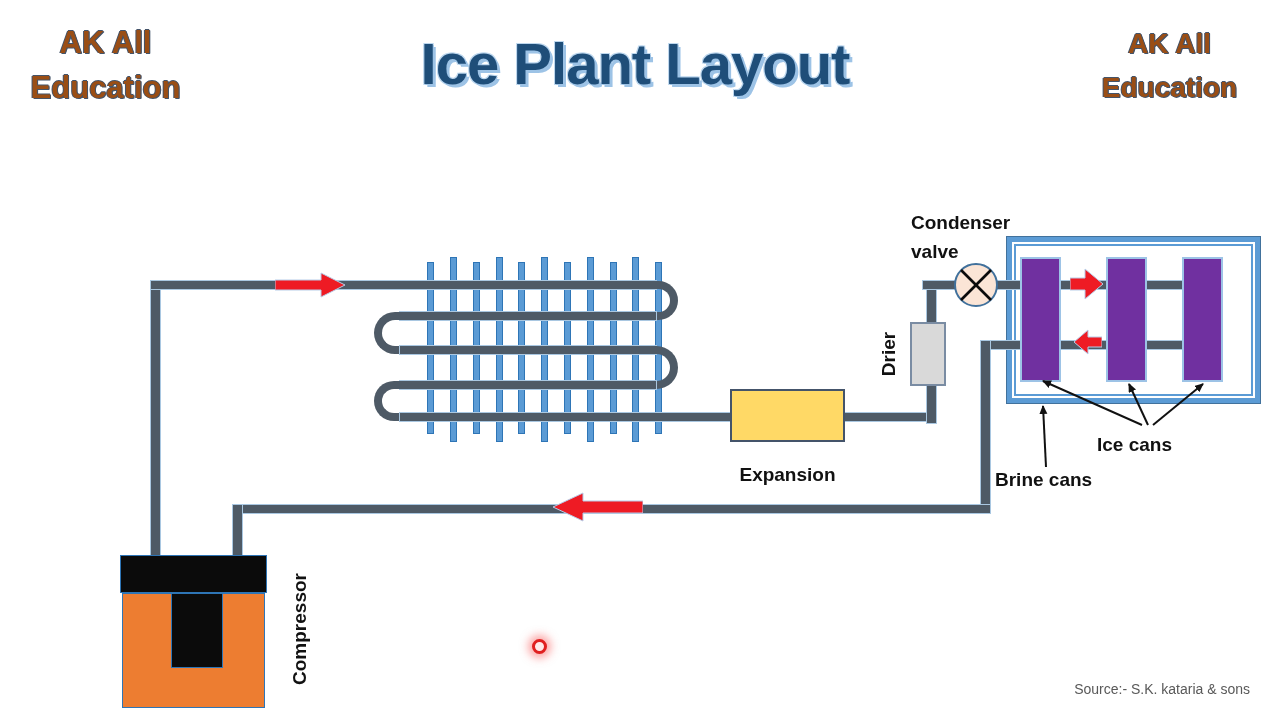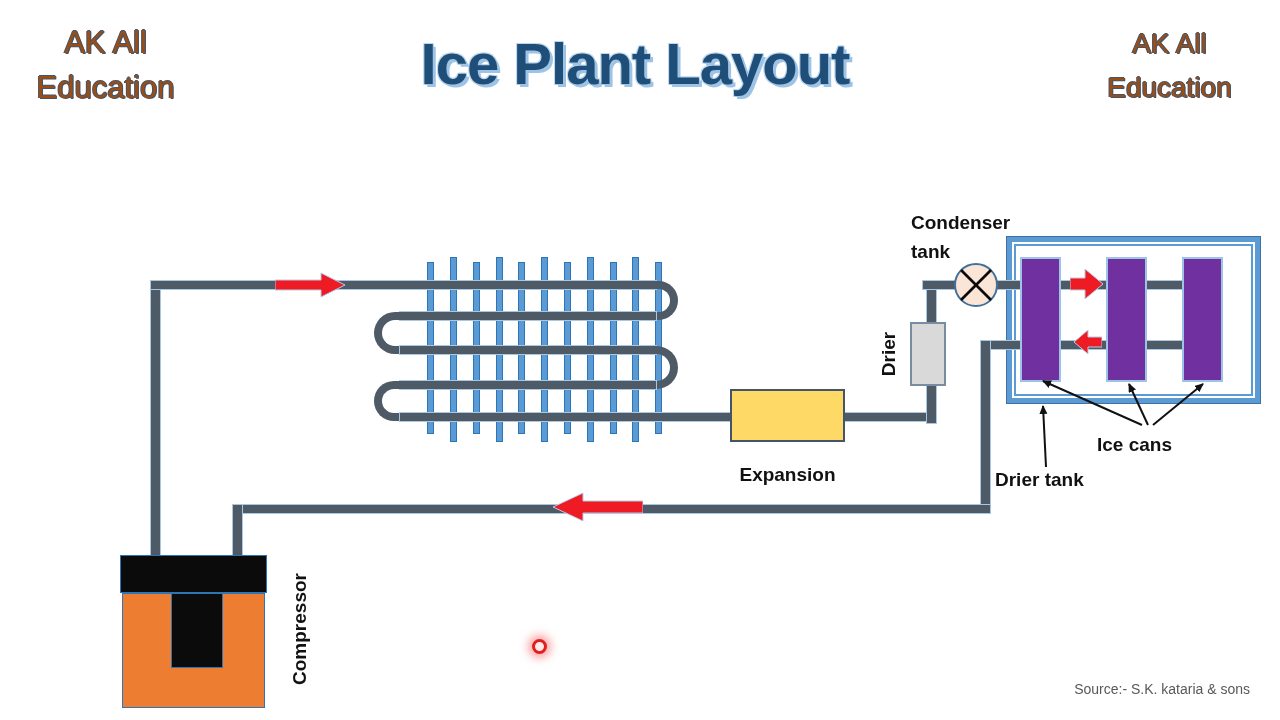--- a/index.html
+++ b/index.html
@@ -1,19 +1,19 @@
 <!DOCTYPE html>
 <html><head>
 <meta charset="utf-8">
 <style>
   html,body{margin:0;padding:0;background:#fff;}
   .canvas{position:relative;width:1280px;height:720px;background:#ffffff;overflow:hidden;
           font-family:"Liberation Sans", sans-serif;}
   
-  .logo{position:absolute;text-align:center;font-weight:normal;color:#9a4e15;
+  .logo{position:absolute;text-align:center;font-weight:bold;color:#9a4e15;
         text-shadow:1px 1px 0 #44546a,-1px 0 0 #44546a,0 -1px 0 #44546a,1px 0 0 #44546a;}
   .logo .l1,.logo .l2{display:block;}
   .title{position:absolute;left:330px;top:30px;width:610px;text-align:center;
          font-size:58px;font-weight:bold;color:#1f4e79;letter-spacing:-1px;
          text-shadow:3px 3px 0 #9dc3e6,1px 1px 0 #9dc3e6,-1px 1px 0 #bdd7ee,1px -1px 0 #bdd7ee,-1px -1px 0 #bdd7ee;}
   
   .pipe{position:absolute;background:#4e5a66;box-shadow:0 0 0 1px #a9c7e1;z-index:2;}
   .bend{position:absolute;background:transparent;border:8px solid #4e5a66;box-sizing:border-box;z-index:2;}
   .bend.right{border-left:none;border-top-right-radius:22px;border-bottom-right-radius:22px;}
   .bend.left{border-right:none;border-top-left-radius:22px;border-bottom-left-radius:22px;}
@@ -130,24 +130,24 @@
         <path d="M0,0 L9,4 L0,8 z" fill="#111"></path>
       </marker>
     </defs>
     <line x1="162" y1="57" x2="63" y2="13" stroke="#111" stroke-width="2" marker-end="url(#ah)"></line>
     <line x1="168" y1="57" x2="149" y2="16" stroke="#111" stroke-width="2" marker-end="url(#ah)"></line>
     <line x1="173" y1="57" x2="223" y2="16" stroke="#111" stroke-width="2" marker-end="url(#ah)"></line>
     <line x1="66" y1="99" x2="63" y2="38" stroke="#111" stroke-width="2" marker-end="url(#ah)"></line>
   </svg>
 
   <div class="lbl" style="left:911px;top:212px;">Condenser</div>
-  <div class="lbl" style="left:911px;top:241px;">tank</div>
+  <div class="lbl" style="left:911px;top:241px;">valve</div>
   <div class="lbl vert" style="left:859px;top:343px;width:60px;">Drier</div>
   <div class="lbl" style="left:730px;top:464px;width:115px;text-align:center;">Expansion</div>
-  <div class="lbl" style="left:995px;top:469px;">Drier tank</div>
+  <div class="lbl" style="left:995px;top:469px;">Brine cans</div>
   <div class="lbl" style="left:1097px;top:434px;">Ice cans</div>
   <div class="lbl vert" style="left:237px;top:618px;width:126px;">Compressor</div>
 
   <div class="laser"></div>
 
   <div class="source">Source:- S.K. kataria &amp; sons</div>
 
 </div>
 
 </body></html>

